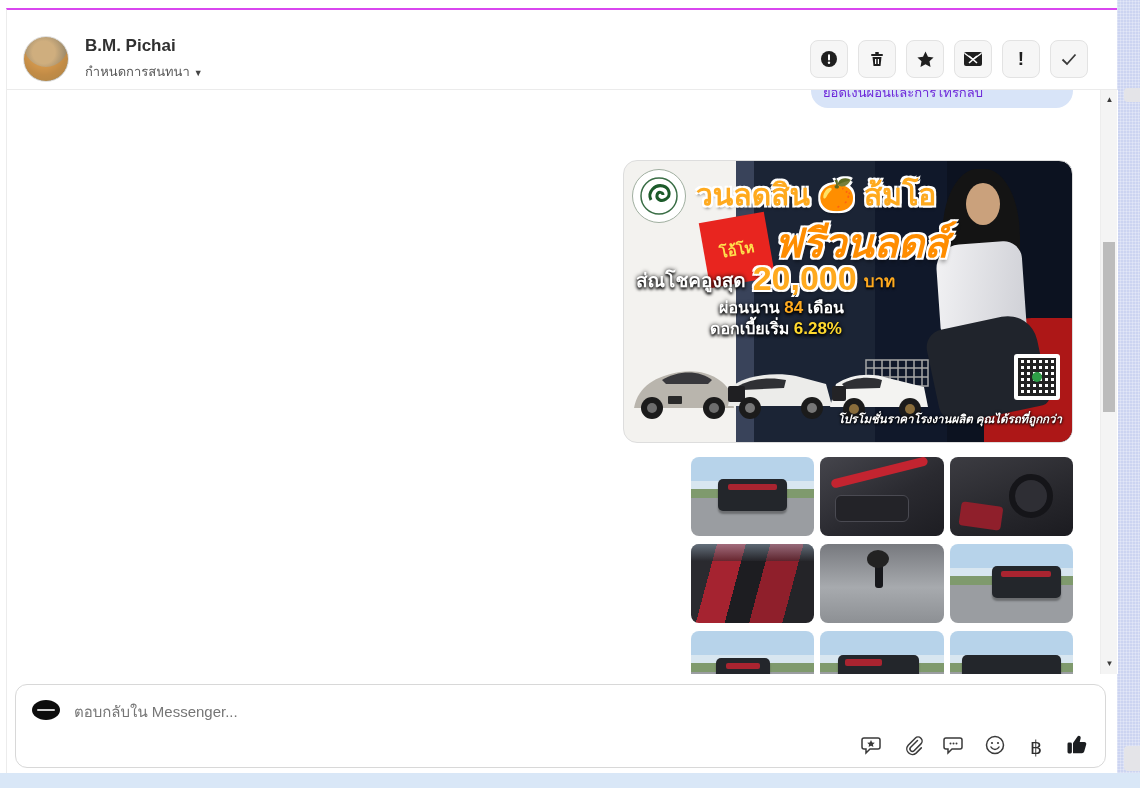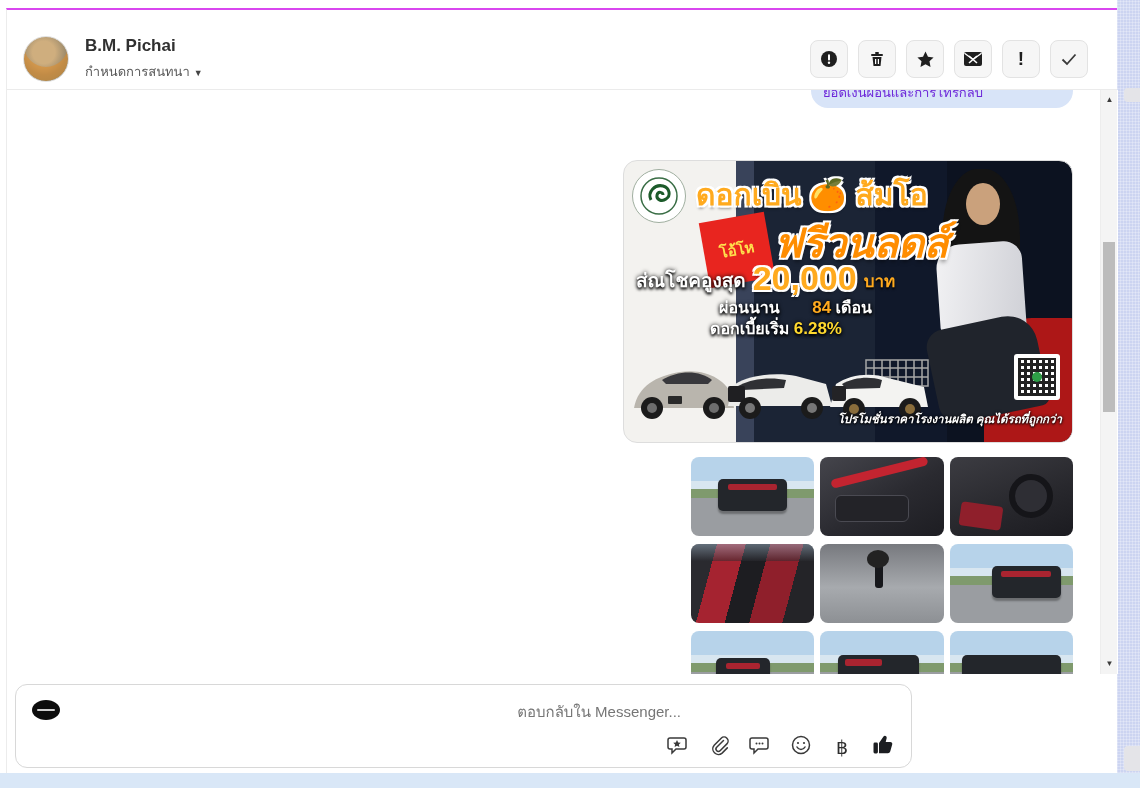--- a/index.html
+++ b/index.html
@@ -70,21 +70,21 @@
     display:flex; align-items:center; justify-content:center; }
   .p-badge span { color:#ffe14d; font-size:15px; font-weight:800; }
   .p-head { left:150px; top:50px; font-size:40px; font-weight:900; font-style:italic; color:#ff8d00; white-space:nowrap;
     text-shadow:-2px -2px 0 #fff,2px -2px 0 #fff,-2px 2px 0 #fff,2px 2px 0 #fff,0 4px 4px rgba(0,0,0,.5); }
   .p-disc { left:12px; top:98px; display:flex; align-items:flex-end; gap:7px; white-space:nowrap; }
   .p-disc .lbl { font-size:19px; font-weight:800; color:#fff; text-shadow:0 2px 3px #000,0 0 4px #000; padding-bottom:3px; }
   .p-disc .val { font-size:34px; font-weight:900; color:#ffaa1e;
     text-shadow:-2px -2px 0 #fff,2px -2px 0 #fff,-2px 2px 0 #fff,2px 2px 0 #fff,0 3px 3px rgba(0,0,0,.5); }
   .p-disc .unit { font-size:17px; font-weight:800; color:#ffaa1e; text-shadow:0 2px 2px #000; padding-bottom:4px; }
   .p-line { white-space:nowrap; font-size:16px; font-weight:800; color:#fff; text-shadow:0 2px 3px #000,0 0 4px #000; }
-  .p-line .hl { color:#ffaa1e; font-size:17px;margin-left:28px; }
+  .p-line .hl { color:#ffaa1e; font-size:17px; }
   .p-line .hl2 { color:#ffd92e; font-size:17px; }
   .p-l2 { left:95px; top:134px; } .p-l3 { left:86px; top:155px; }
   .p-cars { left:2px; bottom:8px; }
   .p-qr { right:12px; bottom:42px; width:46px; height:46px; background:#fff; border-radius:3px; padding:4px; }
   .p-qr .q { width:38px; height:38px; position:relative;
     background-image:repeating-linear-gradient(0deg,#222 0 3px,transparent 3px 6px),
                      repeating-linear-gradient(90deg,#222 0 3px,transparent 3px 6px); }
   .p-qr .q::after { content:""; position:absolute; left:14px; top:14px; width:10px; height:10px;
     background:#2e9e46; border-radius:50%; }
   .p-foot { right:10px; bottom:14px; font-size:11.5px; font-style:italic; font-weight:bold; color:#fff;
@@ -110,22 +110,22 @@
   .dashboard { background:linear-gradient(160deg,#3c3c42 0%,#27272c 60%,#1b1b20 100%); }
   .dashboard .a { right:16%; top:22%; width:44px; height:44px; border:6px solid #151519; border-radius:50%; background:#2e2e34; }
   .dashboard .b { left:8%; bottom:10%; width:34%; height:30%; background:#8f1f2b; border-radius:4px; transform:rotate(8deg); }
   .seats { background:linear-gradient(105deg,#2a2a2f 0 18%,#a52330 18% 38%,#1d1d21 38% 55%,#8f1f2b 55% 78%,#242428 78% 100%); }
   .seats .a { left:0; top:0; width:100%; height:22%; background:linear-gradient(180deg,#9fb6c9,#2a2a2f); opacity:.5; }
   .gearshift { background:linear-gradient(180deg,#77797e 0%,#a7aaae 55%,#8d9094 100%); }
   .gearshift .a { left:44%; top:18%; width:8px; height:30px; background:#17181c; border-radius:3px; }
   .gearshift .b { left:38%; top:8%; width:22px; height:18px; background:#222; border-radius:50%; }
 
   
-  .composer { position:absolute; left:8px; top:674px; width:897px; height:84px; background:#fff;
-    border:1px solid #d8d8d8; border-radius:12px;text-align:right; }
+  .composer { position:absolute; left:8px; top:674px; width:1091px; height:84px; background:#fff;
+    border:1px solid #d8d8d8; border-radius:12px; }
   .c-avatar { position:absolute; left:16px; top:15px; width:28px; height:20px; background:#0d0d0d;
     border-radius:50%; overflow:hidden; }
   .c-avatar::after { content:""; position:absolute; left:5px; top:9px; width:18px; height:2px; background:#cfcfcf; border-radius:2px; }
   .c-input { position:absolute; left:58px; top:15px; right:230px; font-size:15px; color:#767676; cursor:text; }
   .c-icons { position:absolute; right:16px; bottom:8px; display:flex; align-items:center; gap:17px; }
   .cic { width:24px; height:24px; display:flex; align-items:center; justify-content:center; cursor:pointer; color:#3a3a3a; }
   .baht { font-size:19px; color:#2e2e2e; }
 </style>
 </head>
 <body>
@@ -207,21 +207,21 @@
         <div class="pw p-hair"></div>
         <div class="pw p-face"></div>
         <div class="pw p-shirt"></div>
         <div class="pw p-pants"></div>
         <div class="pw p-logo">
           <svg width="40" height="40" viewBox="0 0 40 40">
               <path d="M12 24 C8 16 16 8 24 10 C31 12 32 20 27 23 C23 26 17 24 18 19 C19 15 24 16 24 19" stroke="#1c5b2a" stroke-width="3" fill="none"></path>
               <circle cx="20" cy="20" r="18" stroke="#3a6e46" stroke-width="1.5" fill="none"></circle>
             </svg>
         </div>
-        <div class="pw p-title">ดอกเบิน 🍊 ส้มโอ</div>
+        <div class="pw p-title">วนลดสิน 🍊 ส้มโอ</div>
         <div class="pw p-badge">
           <span>โอ้โห</span>
         </div>
         <div class="pw p-head">ฟรีวนลดส์</div>
         <div class="pw p-disc">
           <span class="lbl">ส่ณโชคอูงสุด</span>
             <span class="val">20,000</span>
             <span class="unit">บาท</span>
         </div>
         <div class="pw p-line p-l2">

